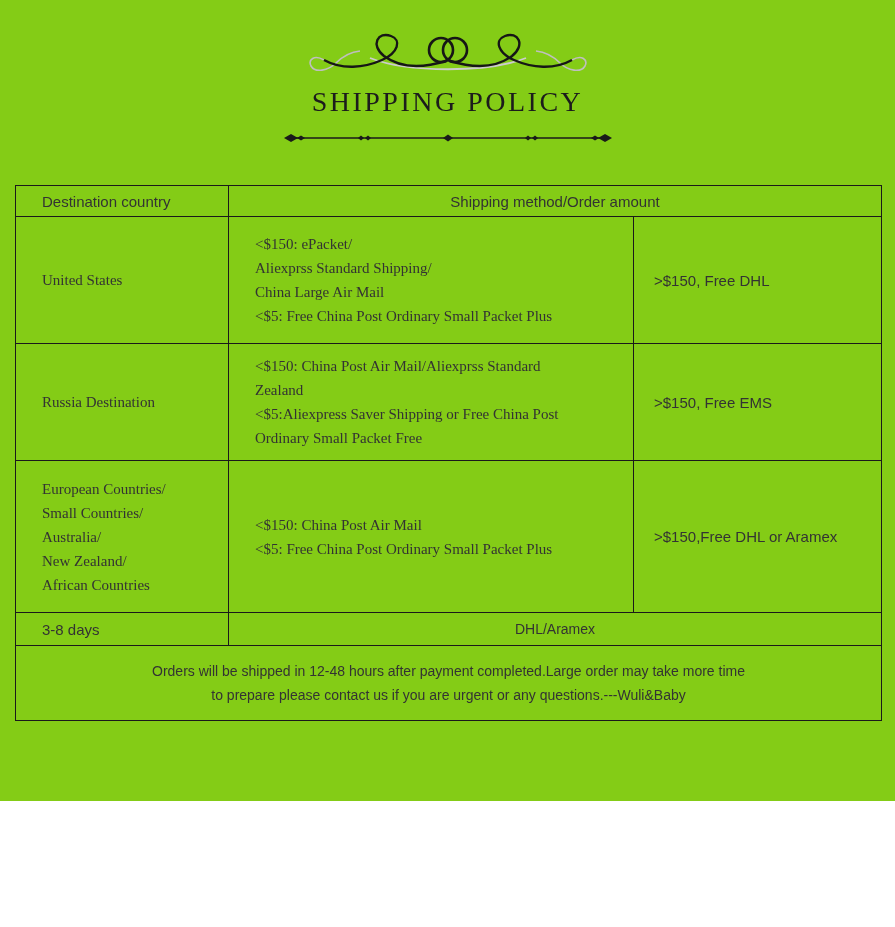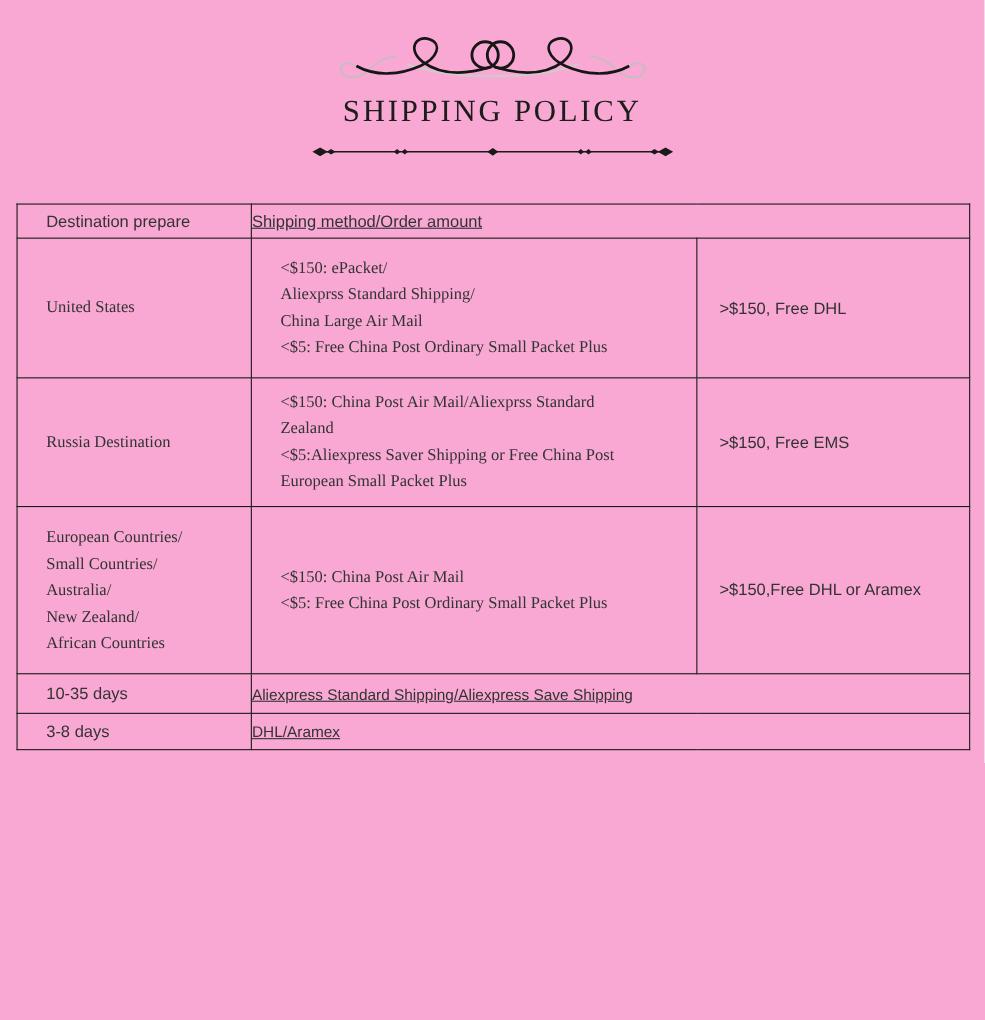--- a/index.html
+++ b/index.html
@@ -2,21 +2,21 @@
 <html><head>
 <meta charset="utf-8">
 <style>
   html,body { margin:0; padding:0; background:#ffffff; }
   body {
     width:895px; height:927px;
     font-family:"Liberation Sans", sans-serif;
     color:#333333;
     position:relative;
   }
-  .page { position:relative; width:895px; height:927px; background:#f9a8d4; overflow:hidden; }
+  .page { position:relative; width:895px; height:801px; background:#84cc16; overflow:hidden; }
 
   .ornament-wrap { position:absolute; top:24px; left:0; width:100%; display:flex; justify-content:center; }
   .title {
     position:absolute; top:86px; left:0; width:100%;
     text-align:center; margin:0;
     font-family:"Liberation Serif", serif;
     font-weight:400; font-size:28px; letter-spacing:2.5px;
     color:#1c1c1c;
   }
   .divider-wrap { position:absolute; top:130px; left:0; width:100%; display:flex; justify-content:center; }
@@ -28,21 +28,21 @@
   }
   table.policy td {
     border:1.5px solid #1a1a1a;
     font-size:15px; color:#333333;
     vertical-align:middle;
     padding:0;
     overflow:hidden;
   }
   .pad-l  { padding-left:26px !important; }
   .pad-l3 { padding-left:20px !important; }
-  .center { text-align:left;text-decoration:underline; }
+  .center { text-align:center; }
   .ml { line-height:24px;font-family:Liberation Serif, serif; }
   .small { font-size:14px !important; }
   .footer-cell { text-align:center; font-size:14px !important; line-height:24px; }
 </style>
 </head>
 <body>
 
 <div class="page">
 
   <div class="ornament-wrap">
@@ -76,21 +76,21 @@
 
   <table class="policy">
     <colgroup>
       <col style="width:213px">
       <col style="width:405px">
       <col style="width:248px">
     </colgroup>
 
     <tbody>
         <tr style="height:31px">
-      <td class="pad-l">Destination prepare</td>
+      <td class="pad-l">Destination country</td>
       <td class="center" colspan="2">Shipping method/Order amount</td>
     </tr>
 
     <tr style="height:127px">
       <td class="pad-l">
         <div class="ml">United States</div>
       </td>
       <td class="pad-l">
         <div class="ml">&lt;$150: ePacket/</div>
         <div class="ml">Aliexprss Standard Shipping/</div>
@@ -101,46 +101,48 @@
     </tr>
 
     <tr style="height:117px">
       <td class="pad-l">
         <div class="ml">Russia Destination</div>
       </td>
       <td class="pad-l">
         <div class="ml">&lt;$150: China Post Air Mail/Aliexprss Standard</div>
         <div class="ml">Zealand</div>
         <div class="ml">&lt;$5:Aliexpress Saver Shipping or Free China Post</div>
-        <div class="ml">European Small Packet Plus</div>
+        <div class="ml">Ordinary Small Packet Free</div>
       </td>
       <td class="pad-l3">&gt;$150, Free EMS</td>
     </tr>
 
     <tr style="height:152px">
       <td class="pad-l">
         <div class="ml">European Countries/</div>
         <div class="ml">Small Countries/</div>
         <div class="ml">Australia/</div>
         <div class="ml">New Zealand/</div>
         <div class="ml">African Countries</div>
       </td>
       <td class="pad-l">
         <div class="ml">&lt;$150: China Post Air Mail</div>
         <div class="ml">&lt;$5: Free China Post Ordinary Small Packet Plus</div>
       </td>
       <td class="pad-l3">&gt;$150,Free DHL or Aramex</td>
     </tr>
 
 
-    <tr style="height:36px">
-      <td class="pad-l">10-35 days</td>
-      <td class="center small" colspan="2">Aliexpress Standard Shipping/Aliexpress Save Shipping</td>
-    </tr>
     <tr style="height:33px">
       <td class="pad-l">3-8 days</td>
       <td class="center small" colspan="2">DHL/Aramex</td>
     </tr>
 
+    <tr style="height:75px">
+      <td class="footer-cell" colspan="3">
+        <div>Orders will be shipped in 12-48 hours after payment completed.Large order may take more time</div>
+        <div>to prepare please contact us if you are urgent or any questions.---Wuli&amp;Baby</div>
+      </td>
+    </tr>
   </tbody>
     </table>
 
 </div>
 
 </body></html>

